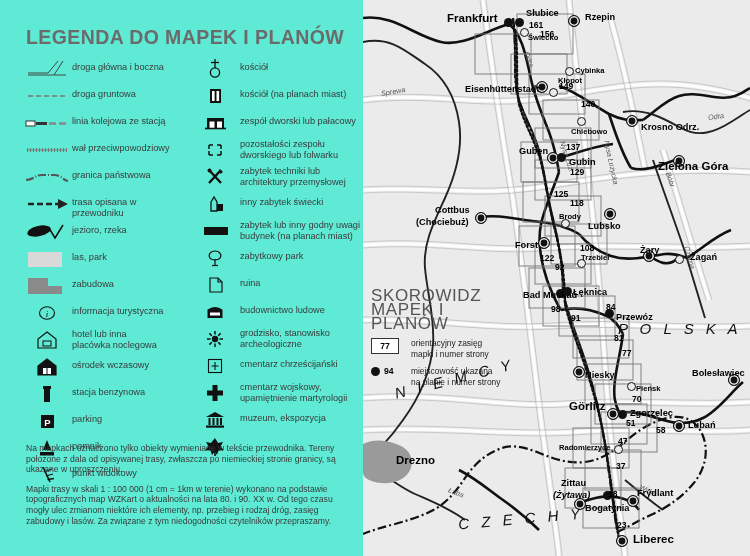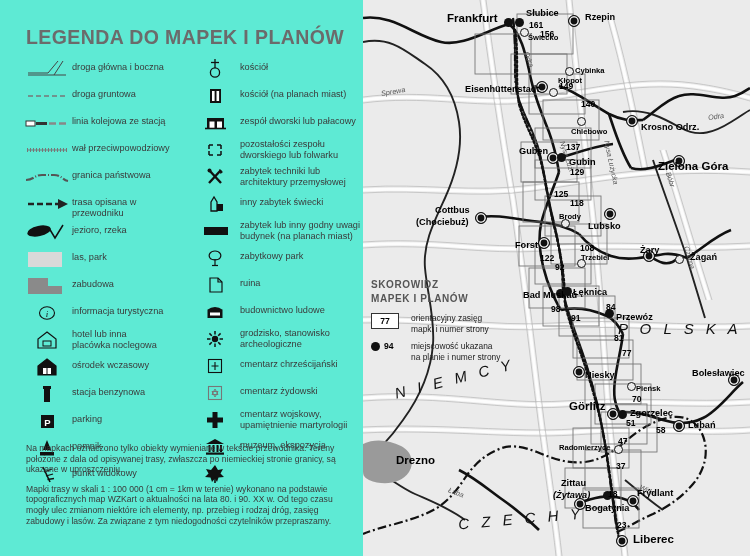--- a/index.html
+++ b/index.html
@@ -37,22 +37,22 @@
   .mlabel{position:absolute;font-family:"Liberation Sans",sans-serif;color:#000;
      white-space:nowrap;}
   .city-big{font-size:11.5px;font-weight:bold;}
   .city-mid{font-size:9.2px;font-weight:bold;}
   .city-sm{font-size:7.6px;font-weight:bold;}
   .pagenum{font-size:8.6px;font-weight:bold;}
   .river{font-size:7.2px;font-style:italic;color:#555;}
   .country{font-size:15px;font-style:italic;letter-spacing:4px;color:#111;}
 
   .sk-box{position:absolute;left:8px;top:278px;width:150px;}
-  .sk-title{font-size:10px;font-weight:bold;color:#555;letter-spacing:.6px;
-     line-height:14px;font-family:"Liberation Sans",sans-serif;}
+  .sk-title{font-size:17px;font-weight:normal;color:#555;letter-spacing:.6px;
+     line-height:14px;font-family:"Liberation Sans",sans-serif;margin-top:11px;}
   .sk-row{display:flex;align-items:flex-start;margin-top:7px;}
   .sk-key{width:40px;min-width:40px;display:flex;align-items:center;}
   .sk-sq{display:inline-block;width:26px;height:14px;border:1.3px solid #333;
      background:#fff;font-size:8.6px;font-weight:bold;text-align:center;
      line-height:14px;color:#000;font-family:"Liberation Sans",sans-serif;}
   .sk-dot{display:inline-block;width:9px;height:9px;border-radius:50%;background:#111;
      margin-right:4px;}
   .sk-dnum{font-size:8.6px;font-weight:bold;color:#000;}
   .sk-txt{font-size:8.4px;line-height:10.5px;color:#222;
      font-family:"Liberation Sans",sans-serif;}
@@ -363,29 +363,20 @@
         <div class="lrow">
           <div class="lsym">
             <svg width="46" height="22" viewBox="0 0 46 22">
               <rect x="16.5" y="4.5" width="13" height="13" fill="none" stroke="#111" stroke-width="1.1"></rect>
               <path d="M23 7 V15 M19.5 11 H26.5" stroke="#111" stroke-width="1.1"></path>
             </svg>
           </div>
           <div class="ltext">cmentarz chrześcijański</div>
         </div>
 
-        <div class="lrow">
-          <div class="lsym">
-            <svg width="46" height="22" viewBox="0 0 46 22">
-              <rect x="16.5" y="4.5" width="13" height="13" fill="none" stroke="#777" stroke-width="1.1"></rect>
-              <path d="M23 7 L26 12.5 H20 Z M23 15 L20 9.5 H26 Z" fill="none" stroke="#777" stroke-width="1"></path>
-            </svg>
-          </div>
-          <div class="ltext">cmentarz żydowski</div>
-        </div>
 
         <div class="lrow two">
           <div class="lsym">
             <svg width="46" height="22" viewBox="0 0 46 22">
               <path d="M20.5 3 H25.5 V8.5 H31 V13.5 H25.5 V19 H20.5 V13.5 H15 V8.5 H20.5 Z" fill="#111"></path>
             </svg>
           </div>
           <div class="ltext">cmentarz wojskowy,<br>upamiętnienie martyrologii</div>
         </div>
 

